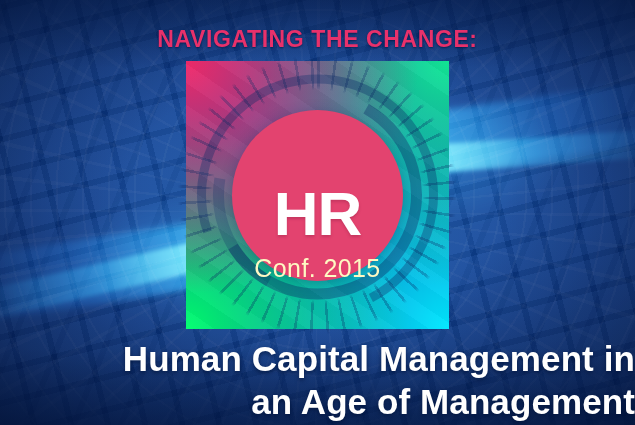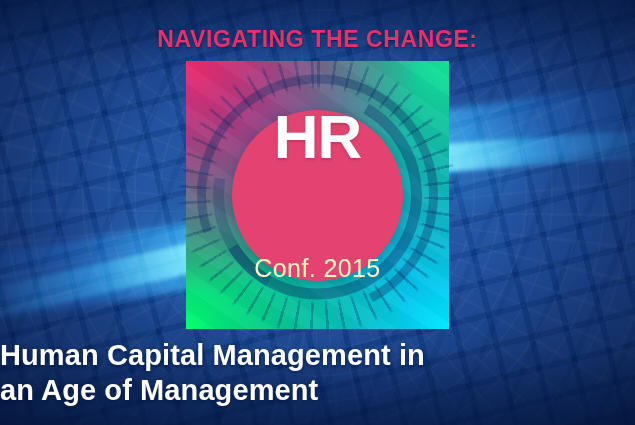--- a/index.html
+++ b/index.html
@@ -185,42 +185,42 @@
 
   .logo-circle{
     position:absolute;
     left:50%; top:50%;
     width:171px; height:171px;
     margin-left:-85.5px; margin-top:-85.5px;
     border-radius:50%;
     background:#e3436f;
     box-shadow:0 3px 14px rgba(10,30,80,.30);
     display:flex; flex-direction:column;
-    align-items:center; justify-content:space-between;
+    align-items:center; justify-content:flex-end;
   }
   .logo-hr{
     font-size:62px; font-weight:bold;
     color:#ffffff; line-height:1;
     letter-spacing:-1px;
     margin-top:-4px;
     text-shadow:0 2px 3px rgba(120,20,55,.28);
   }
   .logo-conf{
     font-size:25px; font-weight:400;
     color:#fef9c3; line-height:1;
     letter-spacing:.4px;
     margin-top:11px;
   }
 
   
   .title{
     position:absolute; left:0; right:0; top:338px;
-    text-align:left;
+    text-align:right;
     color:#ffffff;
-    font-size:29px; font-weight:bold;
+    font-size:35px; font-weight:bold;
     line-height:1.22;
     letter-spacing:.1px;
     text-shadow:0 2px 4px rgba(2,18,56,.70);
   }
   .title .l2{ display:block; }
 </style>
 </head>
 <body>
 
 <div id="banner">

